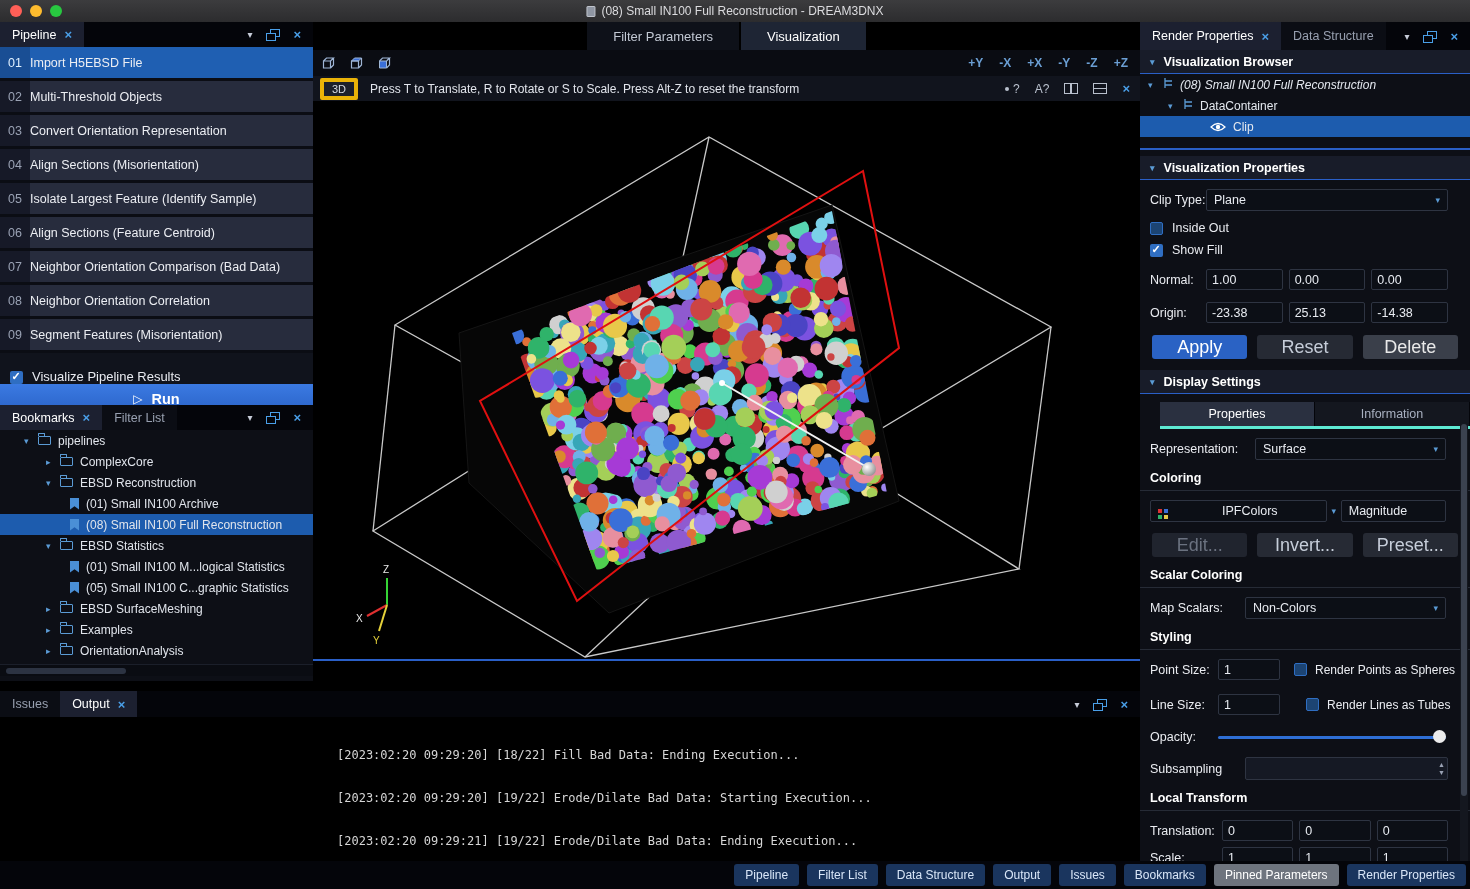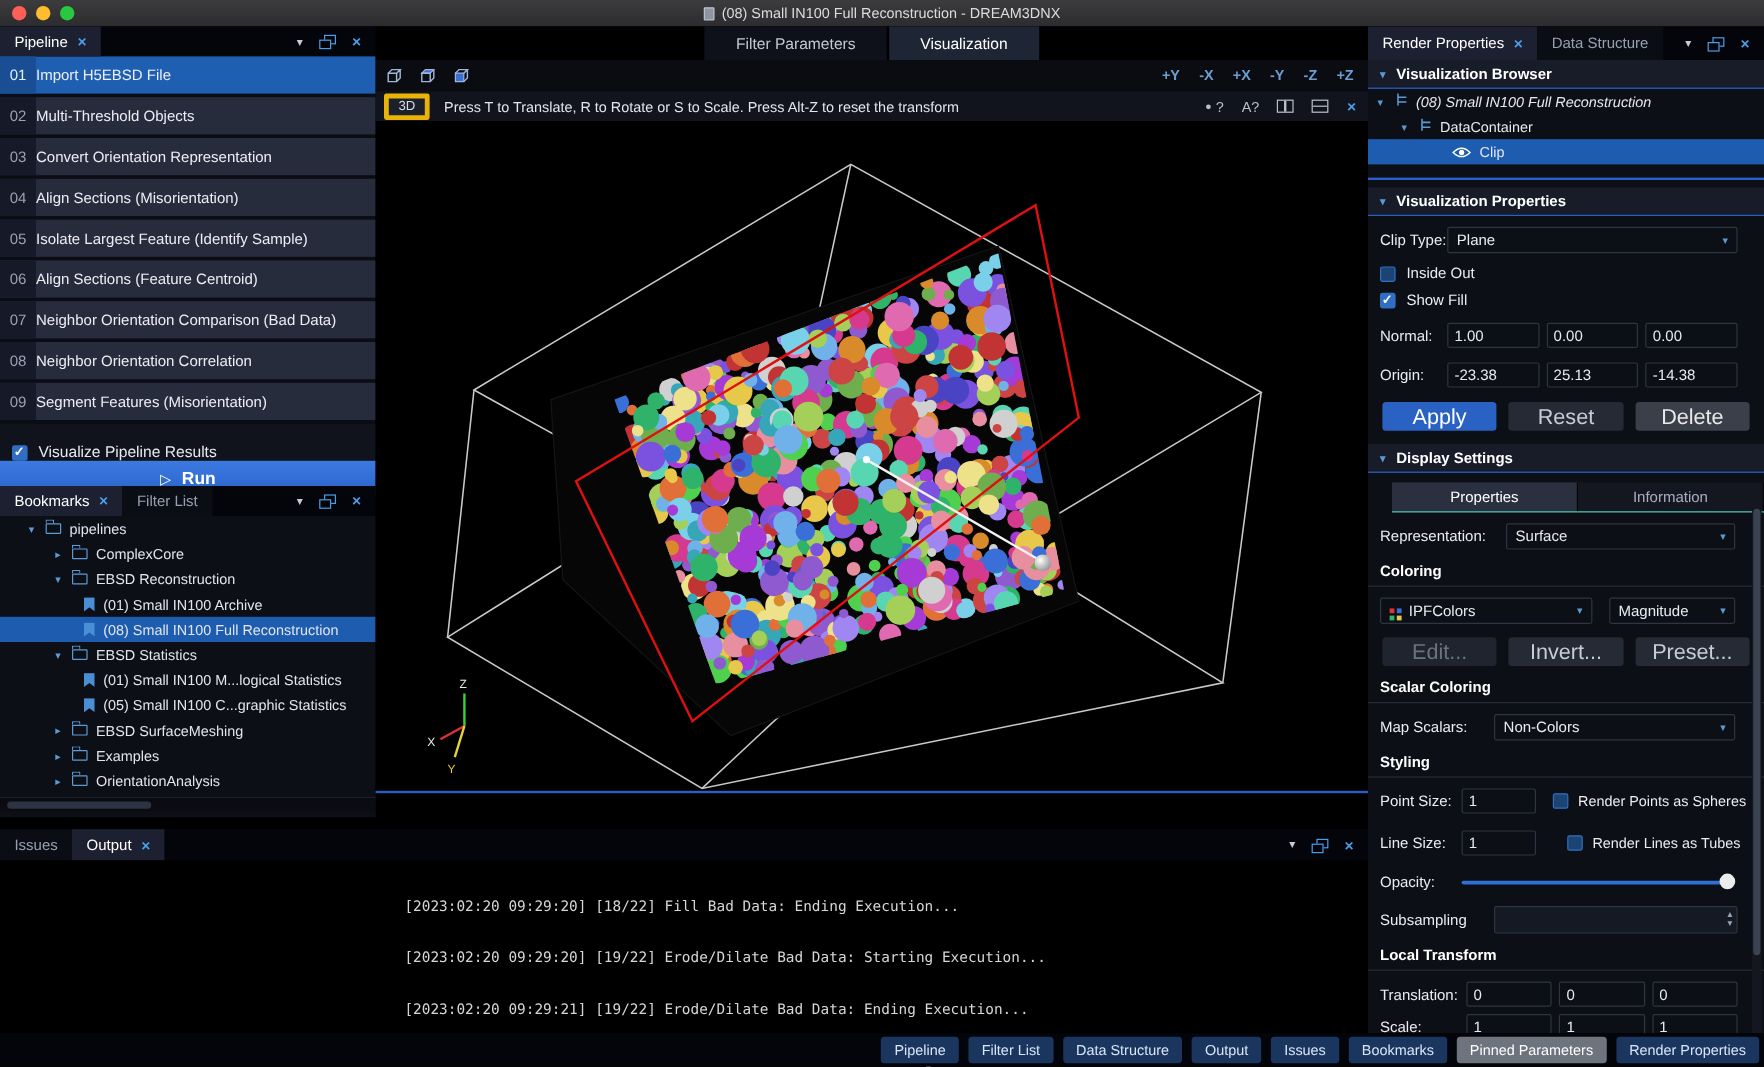--- a/index.html
+++ b/index.html
@@ -104,33 +104,33 @@
                     font-weight:bold; font-size:12.5px; color:#fff; border-bottom:1px solid #2a5fc7; }
   .section-header .chev { width:auto; }
   .brow { height:21px; display:flex; align-items:center; font-size:12px; color:#e4e8ef; white-space:nowrap; }
   .brow.selected { background:#1d5cae; }
   .brow .it { font-style:italic; }
   .tree-spacer { height:13px; border-bottom:2px solid #2a5fc7; margin-bottom:6px; }
   .frow { display:flex; align-items:center; padding:0 10px; margin-top:9px; }
   .lab { font-size:12.5px; color:#eaecf1; flex:none; }
   .w56{width:56px}.w68{width:68px}.w72{width:72px}.w95{width:95px}.w105{width:105px}
   .dd { height:22px; background:#0c0f16; border:1px solid #2e3442; border-radius:2px; display:flex;
-        align-items:center; padding:0 7px; font-size:12.5px; color:#e8ebf1; flex:1; min-width:0; }
+        align-items:center; padding:0 7px; font-size:12.5px; color:#e8ebf1; flex:1; min-width:0;gap:48px; }
   .dd .dcaret { margin-left:auto; color:#5b9bd5; font-size:9px; padding-left:6px; }
   .tin { height:21px; background:#0c0f16; border:1px solid #2e3442; border-radius:2px; color:#e8ebf1;
          font-size:12.5px; padding:0 5px; font-family:inherit; width:100%; min-width:0; }
   .tri { display:flex; gap:6px; flex:1; margin-right:12px; }
   .tri .tin { flex:1; }
   .btn { height:24px; border-radius:3px; border:none; font-size:18px; font-family:inherit; flex:1; }
   .btn.primary { background:#2a62c4; color:#fff; }
   .btn.dark { background:#262a34; color:#c6cdd9; }
   .btn.mid { background:#3a3f4a; color:#e9e9e9; }
   .btn.ghost { background:#20242e; color:#6b7280; }
   .btnrow { display:flex; gap:10px; padding:0 12px; margin-top:12px; }
-  .dtabs { display:flex; margin-top:8px; border-bottom:1px solid #5eead4;margin-left:20px; }
+  .dtabs { display:flex; margin-top:8px; border-bottom:3px solid #5eead4;margin-left:20px; }
   .dtab { flex:1; height:24px; display:flex; align-items:center; justify-content:center; background:#14171f;
           color:#a8b0c0; font-size:12.5px; border-right:1px solid #04050a; }
   .dtab.active { background:#2a3040; color:#fff; }
   .sheading { font-weight:bold; font-size:12.5px; color:#fff; padding:11px 10px 5px; border-bottom:1px solid #262b36; }
   .cblabel { font-size:12.5px; color:#eaecf1; margin-left:9px; }
   .smalltext { font-size:12px; color:#eaecf1; margin-left:8px; white-space:nowrap; }
   .slider { flex:1; height:14px; position:relative; margin-right:14px; }
   .slider .track { position:absolute; left:0; right:0; top:6px; height:2.5px; background:#2f6fd6; border-radius:2px; }
   .slider .thumbk { position:absolute; right:0; top:0; width:13px; height:13px; border-radius:50%; background:#ececec; }
   .spin { flex:1; height:23px; background:#151924; border:1px solid #2e3442; border-radius:2px; position:relative; margin-right:12px; }

